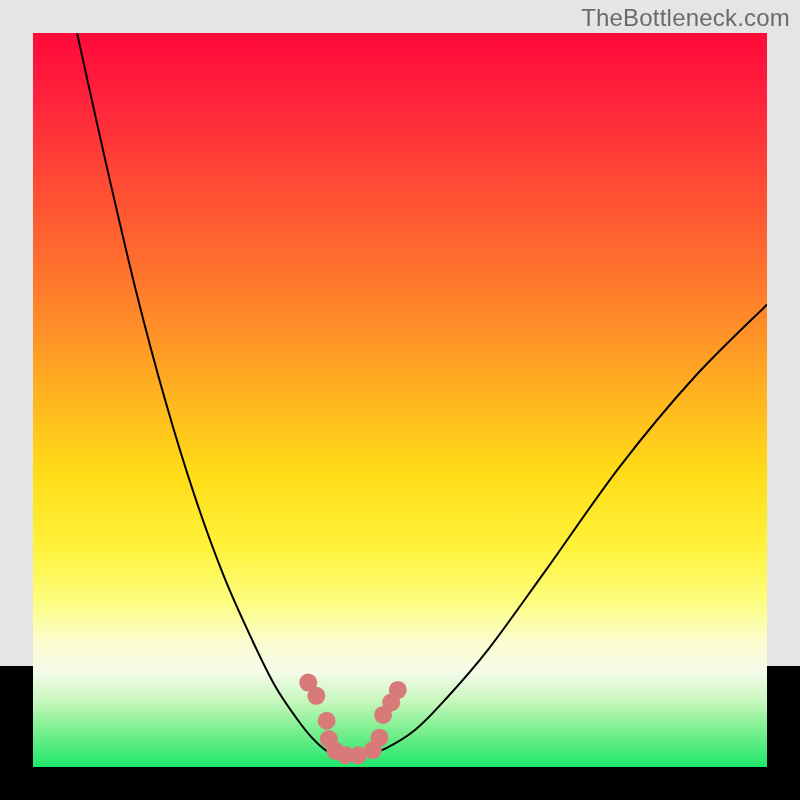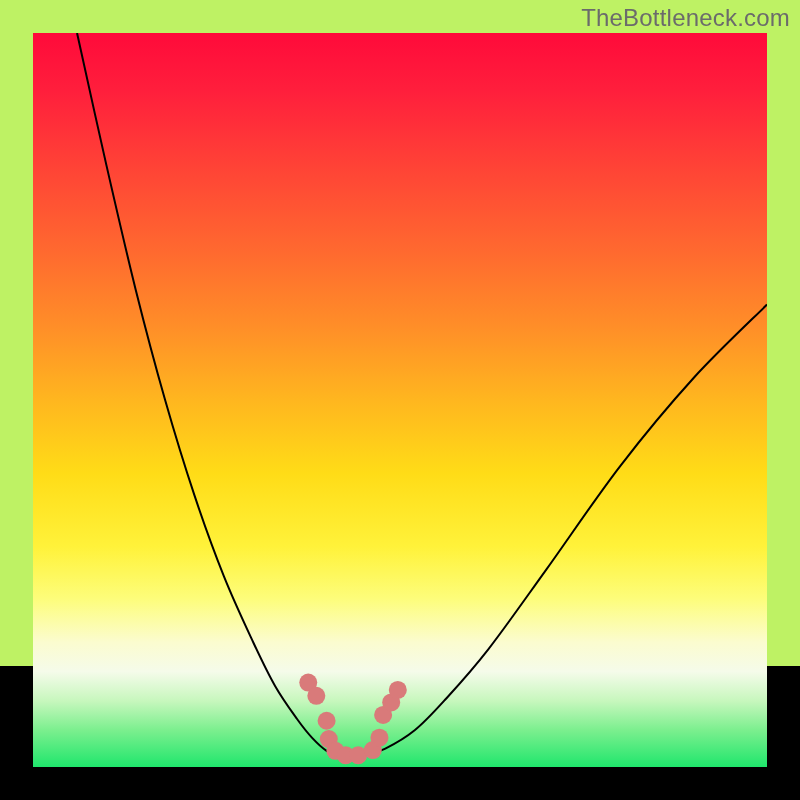--- a/index.html
+++ b/index.html
@@ -10,21 +10,21 @@
     background: #000;
     overflow: hidden;
     font-family: Arial, Helvetica, sans-serif;
   }
   .frame {
     position: absolute;
     top: 0;
     left: 0;
     width: 800px;
     height: 666px;
-    background: #bef264;
+    background: #e5e5e5;
   }
   .watermark {
     position: absolute;
     top: 4px;
     right: 10px;
     color: #6b6b6b;
     font-size: 24px;
     font-weight: 400;
     letter-spacing: 0.2px;
   }

